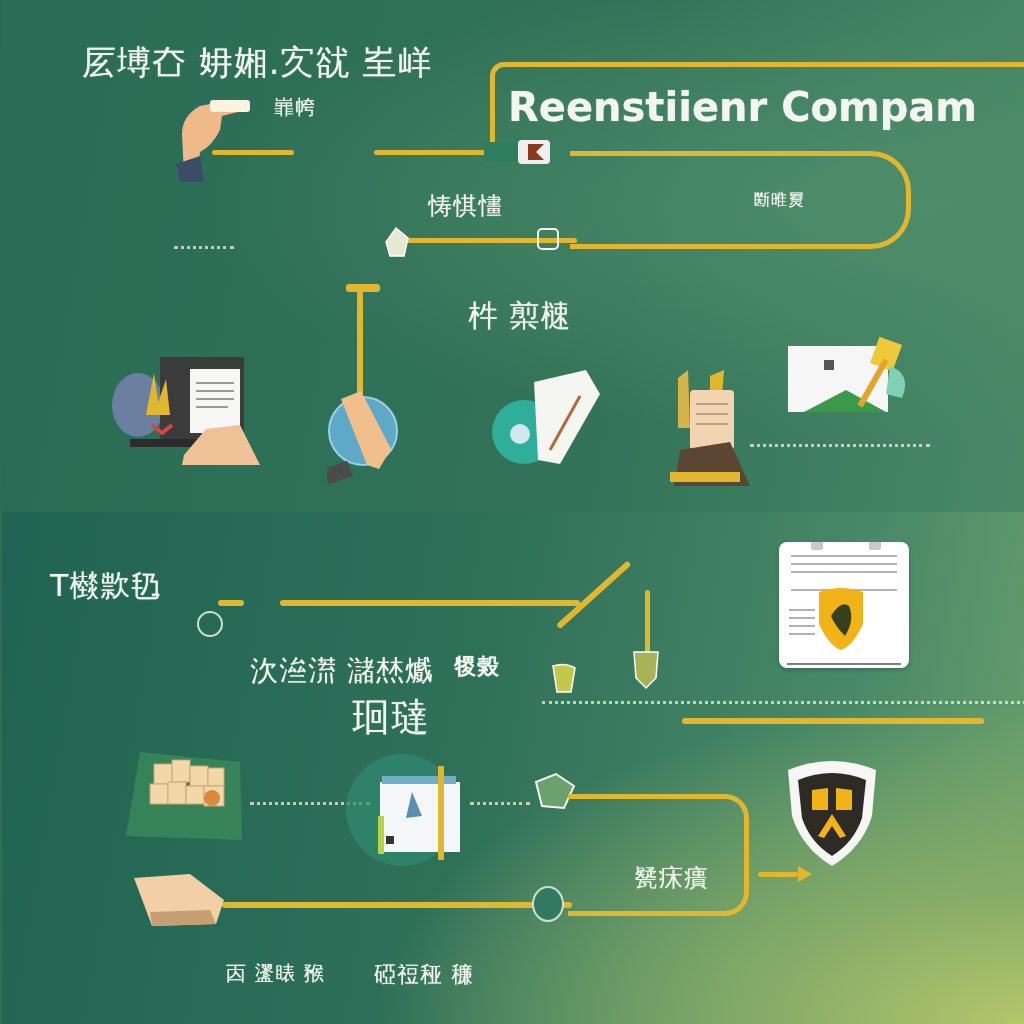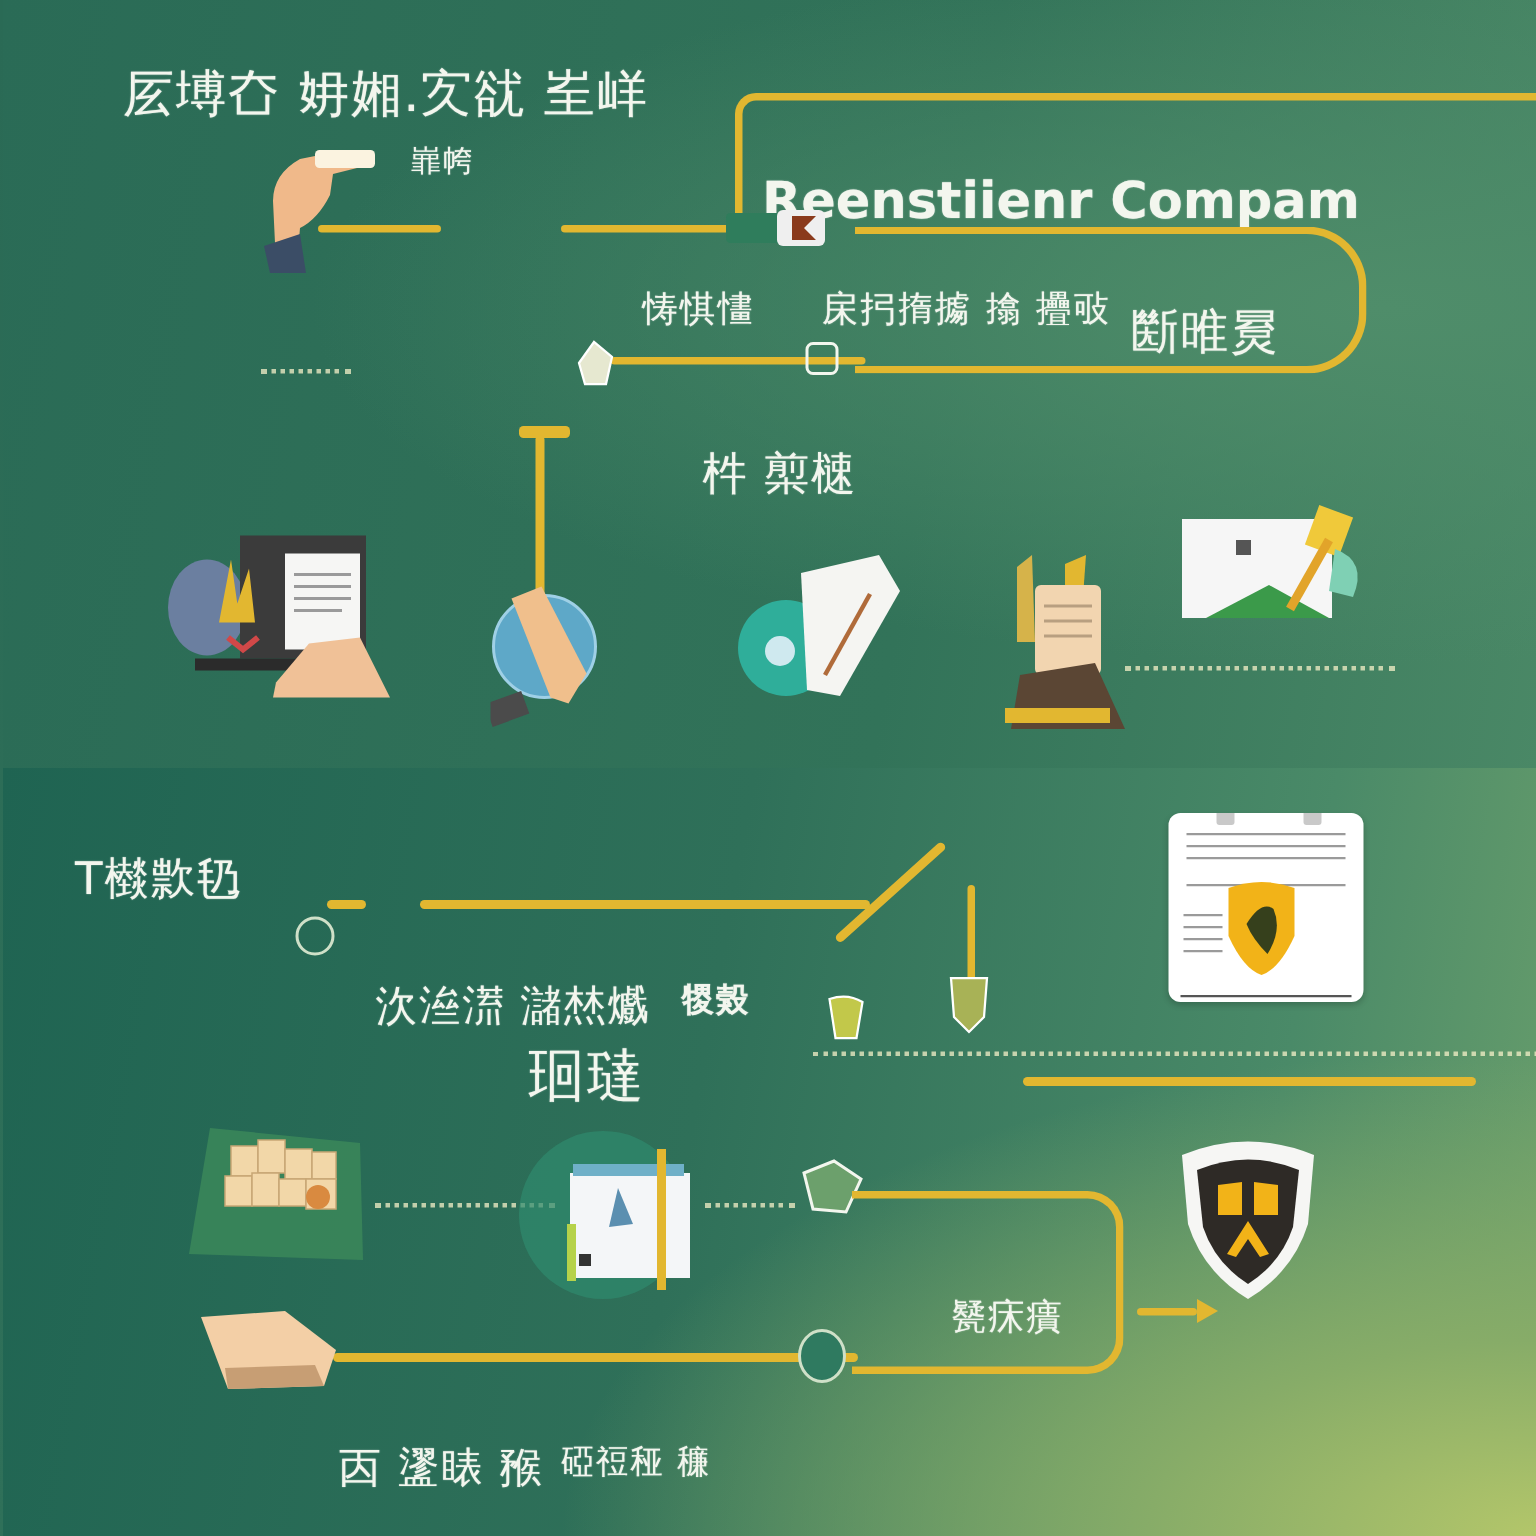--- a/index.html
+++ b/index.html
@@ -37,37 +37,36 @@
         <path d="M14 90 L12 48 Q12 30 30 20 L60 14 Q78 14 76 24 L52 30 L50 44 Q42 60 30 66 L28 90 Z" fill="#f0b98a"></path>
         <rect x="40" y="14" width="40" height="12" rx="3" fill="#fbf3e0"></rect>
         <path d="M6 78 L30 70 L34 96 L10 96 Z" fill="#3b4d66"></path>
       </svg>
     </div>
     <div class="chalk" style="left:272px;top:94px;font-size:20px;">㠑㡁</div>
 
     <div class="yl" style="left:210px;top:150px;width:82px;height:5px;"></div>
     <div class="yl" style="left:372px;top:150px;width:120px;height:5px;"></div>
     <div class="ybox" style="left:488px;top:62px;width:560px;height:80px;border-right:none;border-bottom:none;border-radius:14px 0 0 0;"></div>
-    <div class="chalk" style="left:506px;top:84px;font-size:34px;font-weight:bold;font-family:'DejaVu Sans',sans-serif;letter-spacing:0;margin-top:30px;">Reenstiienr Compam</div>
+    <div class="chalk" style="left:506px;top:84px;font-size:40px;font-weight:bold;font-family:'DejaVu Sans',sans-serif;letter-spacing:0;">Reenstiienr Compam</div>
 
     <div class="icon" style="left:482px;top:138px;width:86px;height:28px;">
       <svg width="86" height="28" viewBox="0 0 86 28">
         <rect x="0" y="4" width="40" height="20" rx="3" fill="#2f7d5c"></rect>
         <rect x="34" y="2" width="32" height="24" rx="4" fill="#efefef"></rect>
         <path d="M44 6 L60 6 L52 14 L60 22 L44 22 Z" fill="#8a3a1c"></path>
       </svg>
     </div>
 
     <div class="ybox" style="left:568px;top:151px;width:336px;height:88px;border-left:none;border-radius:0 40px 40px 0;"></div>
     <div class="yl" style="left:405px;top:238px;width:170px;height:5px;"></div>
 
     <div class="dots" style="left:172px;top:246px;width:60px;"></div>
     <div class="chalk" style="left:426px;top:190px;font-size:24px;">㤽㥍㦎</div>
-    <div class="chalk" style="left:546px;top:190px;font-size:24px;">㦿㧈㨊㩀 㩉 㩹㪃</div>
-    <div class="chalk" style="left:752px;top:190px;font-size:32px;margin-top:10px;">㫁㫿㬃</div>
+    <div class="chalk" style="left:752px;top:190px;font-size:16px;">㫁㫿㬃</div>
 
     <div class="icon" style="left:380px;top:224px;width:30px;height:36px;">
       <svg width="30" height="36" viewBox="0 0 30 36">
           <path d="M4 18 L14 4 L26 14 L22 32 L8 32 Z" fill="#e6e8d0" stroke="#fff" stroke-width="1.5"></path>
         </svg>
     </div>
     <div class="icon" style="left:533px;top:226px;width:26px;height:26px;">
       <svg width="26" height="26" viewBox="0 0 26 26">
           <rect x="3" y="3" width="20" height="20" rx="4" fill="none" stroke="#f3f6ee" stroke-width="2"></rect>
         </svg>
@@ -248,17 +247,17 @@
 
     <div class="icon" style="left:780px;top:244px;width:100px;height:112px;">
       <svg width="100" height="112" viewBox="0 0 100 112">
         <path d="M6 14 Q50 -4 94 14 L90 60 Q80 92 50 110 Q20 92 10 60 Z" fill="#f6f6f4"></path>
         <path d="M16 24 Q50 10 84 24 L80 62 Q72 86 50 100 Q28 86 20 62 Z" fill="#2e2a26"></path>
         <path d="M30 34 L46 32 L46 54 L30 54 Z M54 32 L70 34 L70 54 L54 54 Z" fill="#f2b318"></path>
         <path d="M36 80 L50 58 L64 80 L58 82 L50 70 L42 82 Z" fill="#f2b318"></path>
       </svg>
     </div>
 
-    <div class="chalk" style="left:224px;top:448px;font-size:28px;">㐁 䀊䁃 䂉</div>
+    <div class="chalk" style="left:224px;top:448px;font-size:20px;">㐁 䀊䁃 䂉</div>
     <div class="chalk" style="left:372px;top:448px;font-size:22px;">䃁䄈䅉 䆂</div>
   </div>
 
 </div>
 
 </body></html>

